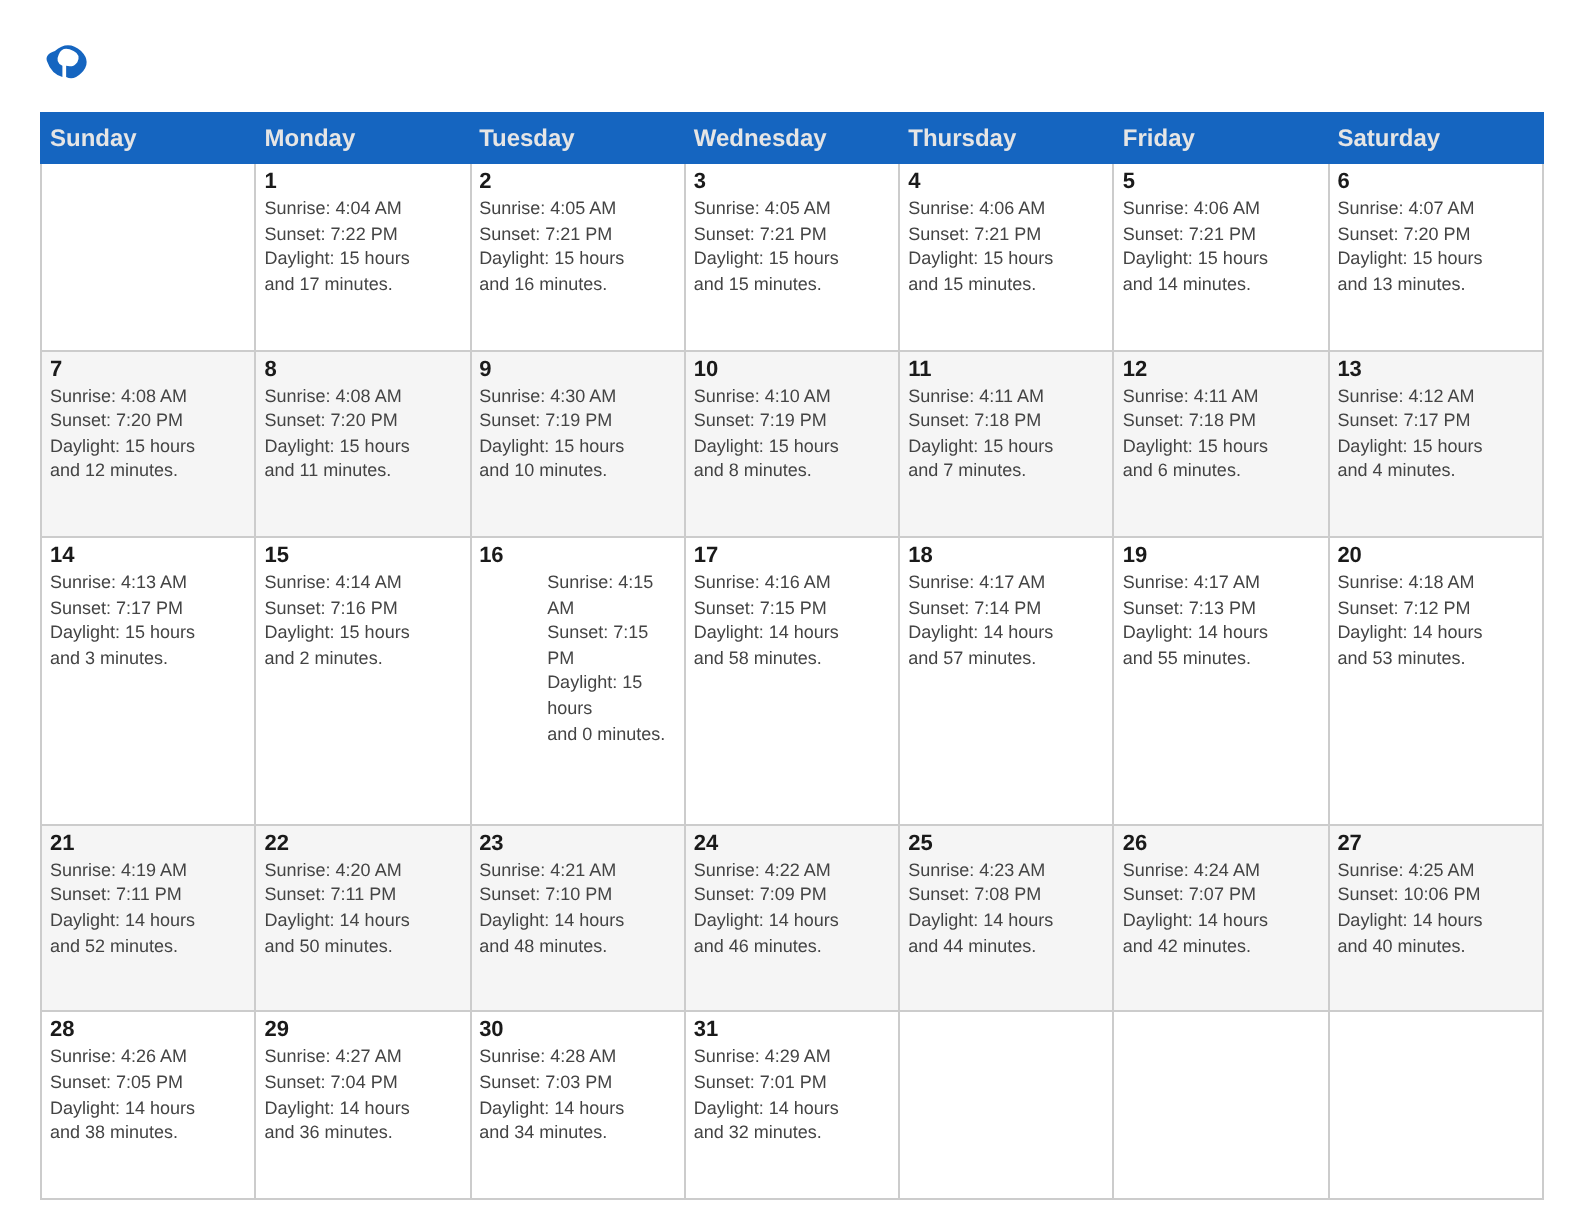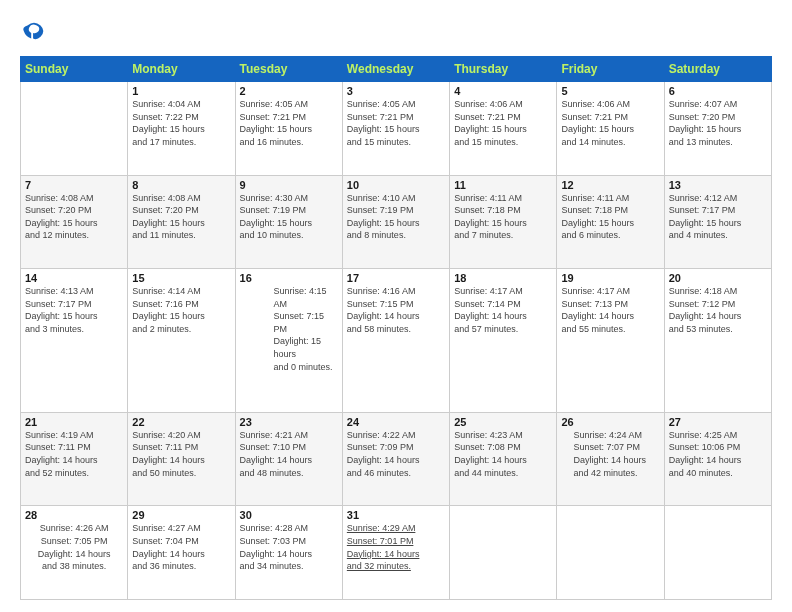--- a/index.html
+++ b/index.html
@@ -55,21 +55,21 @@
     }
     .calendar {
       flex: 1;
       border: 1px solid #ccc;
       border-collapse: collapse;
       width: 100%;
       table-layout: fixed;
     }
     .calendar th {
       background-color: #1565c0;
-      color: #bef264;
+      color: #e5e5e5;
       font-size: 12px;
       font-weight: bold;
       padding: 5px 4px;
       text-align: left;
       border: 1px solid #1565c0;
     }
     .calendar td {
       vertical-align: top;
       border: 1px solid #ccc;
       padding: 3px 4px;
@@ -307,58 +307,58 @@
           </td>
           <td>
             <span class="day-number">25</span>
             <div class="day-info" style="white-space: pre-line;">Sunrise: 4:23 AM
 Sunset: 7:08 PM
 Daylight: 14 hours
 and 44 minutes.</div>
           </td>
           <td>
             <span class="day-number">26</span>
-            <div class="day-info" style="white-space: pre-line; margin-left: 12px;">Sunrise: 4:24 AM
+            <div class="day-info" style="white-space: pre-line;">Sunrise: 4:24 AM
 Sunset: 7:07 PM
 Daylight: 14 hours
 and 42 minutes.</div>
           </td>
           <td>
             <span class="day-number">27</span>
             <div class="day-info" style="white-space: pre-line;">Sunrise: 4:25 AM
 Sunset: 10:06 PM
 Daylight: 14 hours
 and 40 minutes.</div>
           </td>
         </tr>
         <tr>
           <td>
             <span class="day-number">28</span>
-            <div class="day-info" style="white-space: pre-line; text-align: center;">Sunrise: 4:26 AM
+            <div class="day-info" style="white-space: pre-line;">Sunrise: 4:26 AM
 Sunset: 7:05 PM
 Daylight: 14 hours
 and 38 minutes.</div>
           </td>
           <td>
             <span class="day-number">29</span>
             <div class="day-info" style="white-space: pre-line;">Sunrise: 4:27 AM
 Sunset: 7:04 PM
 Daylight: 14 hours
 and 36 minutes.</div>
           </td>
           <td>
             <span class="day-number">30</span>
             <div class="day-info" style="white-space: pre-line;">Sunrise: 4:28 AM
 Sunset: 7:03 PM
 Daylight: 14 hours
 and 34 minutes.</div>
           </td>
           <td>
             <span class="day-number">31</span>
-            <div class="day-info" style="white-space: pre-line; text-decoration: underline;">Sunrise: 4:29 AM
+            <div class="day-info" style="white-space: pre-line;">Sunrise: 4:29 AM
 Sunset: 7:01 PM
 Daylight: 14 hours
 and 32 minutes.</div>
           </td>
           <td class="empty-cell"></td>
           <td class="empty-cell"></td>
           <td class="empty-cell"></td>
         </tr>
       </tbody>
   </table>

